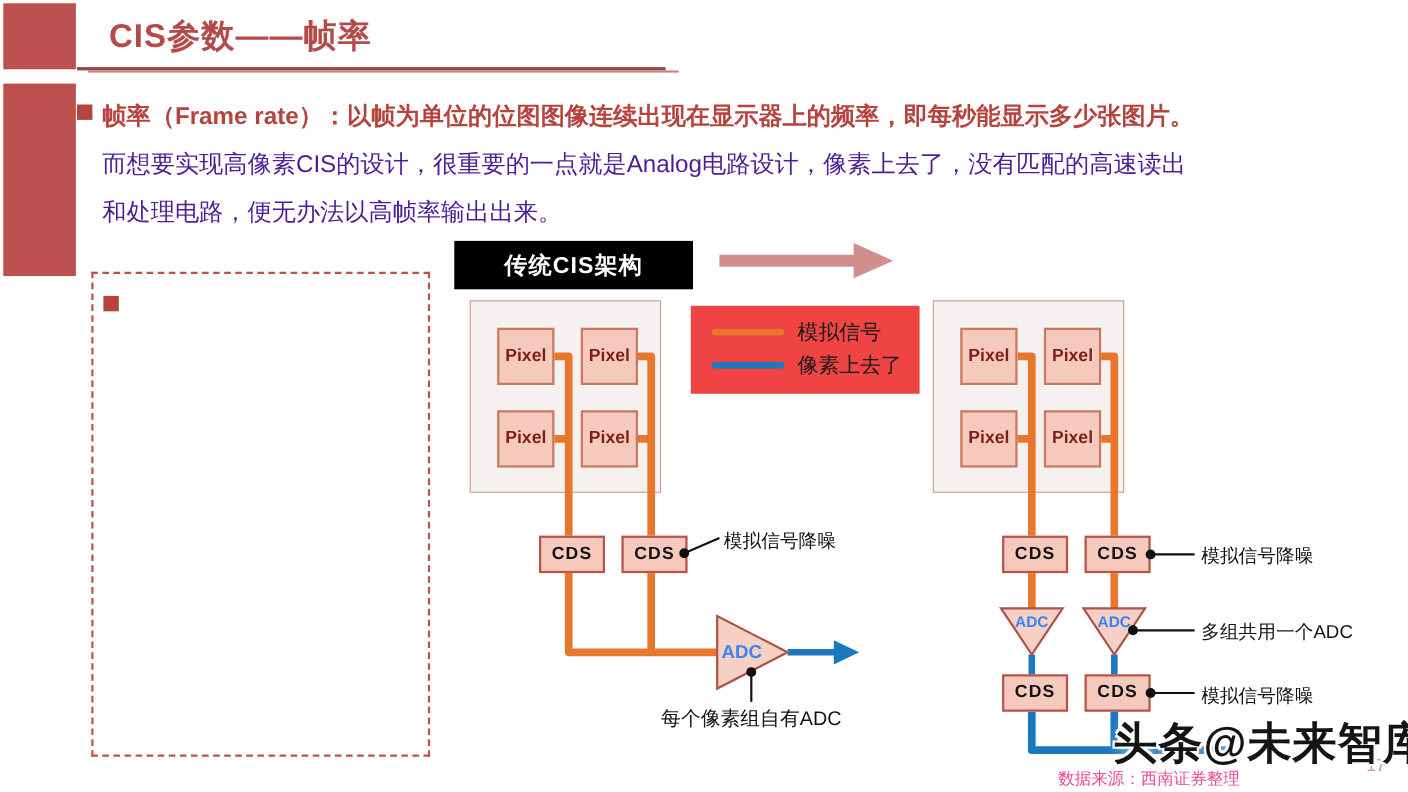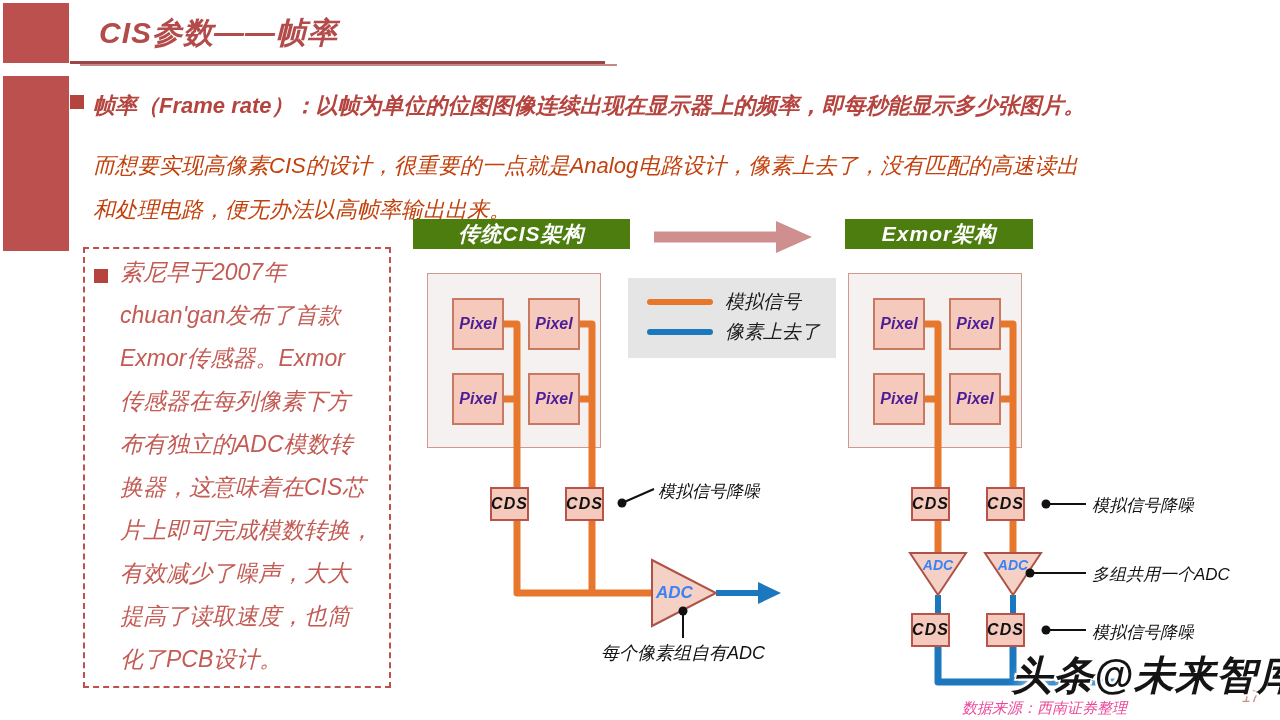--- a/index.html
+++ b/index.html
@@ -1,41 +1,41 @@
 <!DOCTYPE html>
 <html><head>
 <meta charset="utf-8">
 <style>
   html,body{margin:0;padding:0;background:#fff;}
   #stage{position:relative;width:1280px;height:720px;background:#fff;overflow:hidden;
          font-family:"Liberation Sans","DejaVu Sans",sans-serif;}
-  .abs{position:absolute;font-style:italic;}
+  .abs{position:absolute;}
   .accent-block{background:#bb504f;}
   .title{left:99px;top:13px;font-size:30px;font-weight:bold;color:#b34b4b;letter-spacing:1px;}
   .rule-dark{left:70px;top:61px;width:535px;height:3px;background:#9a4646;}
   .rule-light{left:80px;top:64px;width:537px;height:2px;background:#c48888;}
   .bullet{width:14px;height:14px;background:#b5443f;}
   .intro-lead{left:93px;top:84px;width:1150px;font-size:22px;line-height:44px;
               font-weight:bold;color:#b5443f;}
-  .intro-body{left:93px;top:144px;width:1150px;font-size:22px;line-height:44px;
-              color:#c2410c;white-space:pre-line;}
+  .intro-body{left:93px;top:127px;width:1150px;font-size:22px;line-height:44px;
+              color:#4c1d95;white-space:pre-line;}
   .note-box{left:83px;top:247px;width:308px;height:441px;border:2px dashed #c0504d;box-sizing:border-box;}
   .note-text{left:120px;top:251px;width:280px;font-size:23px;line-height:43px;
              color:#c35b54;white-space:pre-line;}
-  .diag-header{height:30px;background:#4d7c0f;color:#fff;font-weight:bold;font-size:21px;
+  .diag-header{height:44px;background:#000000;color:#fff;font-weight:bold;font-size:21px;
                display:flex;align-items:center;justify-content:center;letter-spacing:1px;}
   .container-box{width:174px;height:175px;background:#f4f1f0;border:1px solid #cf9a8d;box-sizing:border-box;}
   .pixel-box{width:52px;height:52px;background:#f6c9bd;border:2px solid #c8795f;box-sizing:border-box;
              display:flex;align-items:center;justify-content:center;
-             font-size:16px;font-weight:bold;color:#4c1d95;}
-  .cds-box{width:39px;height:34px;background:#f6c9bd;border:2px solid #b8544a;box-sizing:border-box;
+             font-size:16px;font-weight:bold;color:#7f1d1d;}
+  .cds-box{width:60px;height:34px;background:#f6c9bd;border:2px solid #b8544a;box-sizing:border-box;
            display:flex;align-items:center;justify-content:center;
            font-size:16px;font-weight:bold;color:#111;letter-spacing:1px;}
   .adc-label{font-weight:bold;color:#3b82f6;}
-  .legend{left:628px;top:278px;width:208px;height:80px;background:#e5e5e5;}
+  .legend{left:628px;top:278px;width:208px;height:80px;background:#ef4444;}
   .legend-line{position:absolute;width:66px;height:6px;border-radius:3px;left:19px;}
   .legend-label{position:absolute;left:97px;font-size:19px;color:#1a1a1a;}
   .callout{font-size:17px;color:#111;white-space:nowrap;}
   .source-note{left:962px;top:699px;font-size:15px;color:#ec4899;z-index:7;}
   .page-number{left:1242px;top:688px;font-size:16px;color:#c9908d;z-index:5;}
   .watermark{left:1012px;top:648px;font-size:40px;font-weight:bold;color:#141414;z-index:6;
              letter-spacing:1px;white-space:nowrap;
              text-shadow:-2px -2px 0 #fff,2px -2px 0 #fff,-2px 2px 0 #fff,2px 2px 0 #fff,0 0 8px #fff;}
   svg.overlay{position:absolute;left:0;top:0;width:1280px;height:720px;pointer-events:none;}
 </style>
@@ -50,33 +50,22 @@
   <div class="abs rule-dark"></div>
   <div class="abs rule-light"></div>
 
   <div class="abs bullet" style="left:70px;top:95px;"></div>
   <div class="abs intro-lead">帧率（Frame rate）：以帧为单位的位图图像连续出现在显示器上的频率，即每秒能显示多少张图片。</div>
   <div class="abs intro-body">而想要实现高像素CIS的设计，很重要的一点就是Analog电路设计，像素上去了，没有匹配的高速读出
 和处理电路，便无办法以高帧率输出出来。</div>
 
   <div class="abs note-box"></div>
   <div class="abs bullet" style="left:94px;top:269px;"></div>
-  <div class="abs note-text">索尼早于2007年
-chuan'gan发布了首款
-Exmor传感器。Exmor
-传感器在每列像素下方
-布有独立的ADC模数转
-换器，这意味着在CIS芯
-片上即可完成模数转换，
-有效减少了噪声，大大
-提高了读取速度，也简
-化了PCB设计。</div>
 
   <div class="abs diag-header" style="left:413px;top:219px;width:217px;">传统CIS架构</div>
-  <div class="abs diag-header" style="left:845px;top:219px;width:188px;">Exmor架构</div>
 
   <div class="abs container-box" style="left:427px;top:273px;"></div>
   <div class="abs container-box" style="left:848px;top:273px;"></div>
 
   <div class="abs pixel-box" style="left:452px;top:298px;">Pixel</div>
   <div class="abs pixel-box" style="left:528px;top:298px;">Pixel</div>
   <div class="abs pixel-box" style="left:452px;top:373px;">Pixel</div>
   <div class="abs pixel-box" style="left:528px;top:373px;">Pixel</div>
 
   <div class="abs pixel-box" style="left:873px;top:298px;">Pixel</div>

